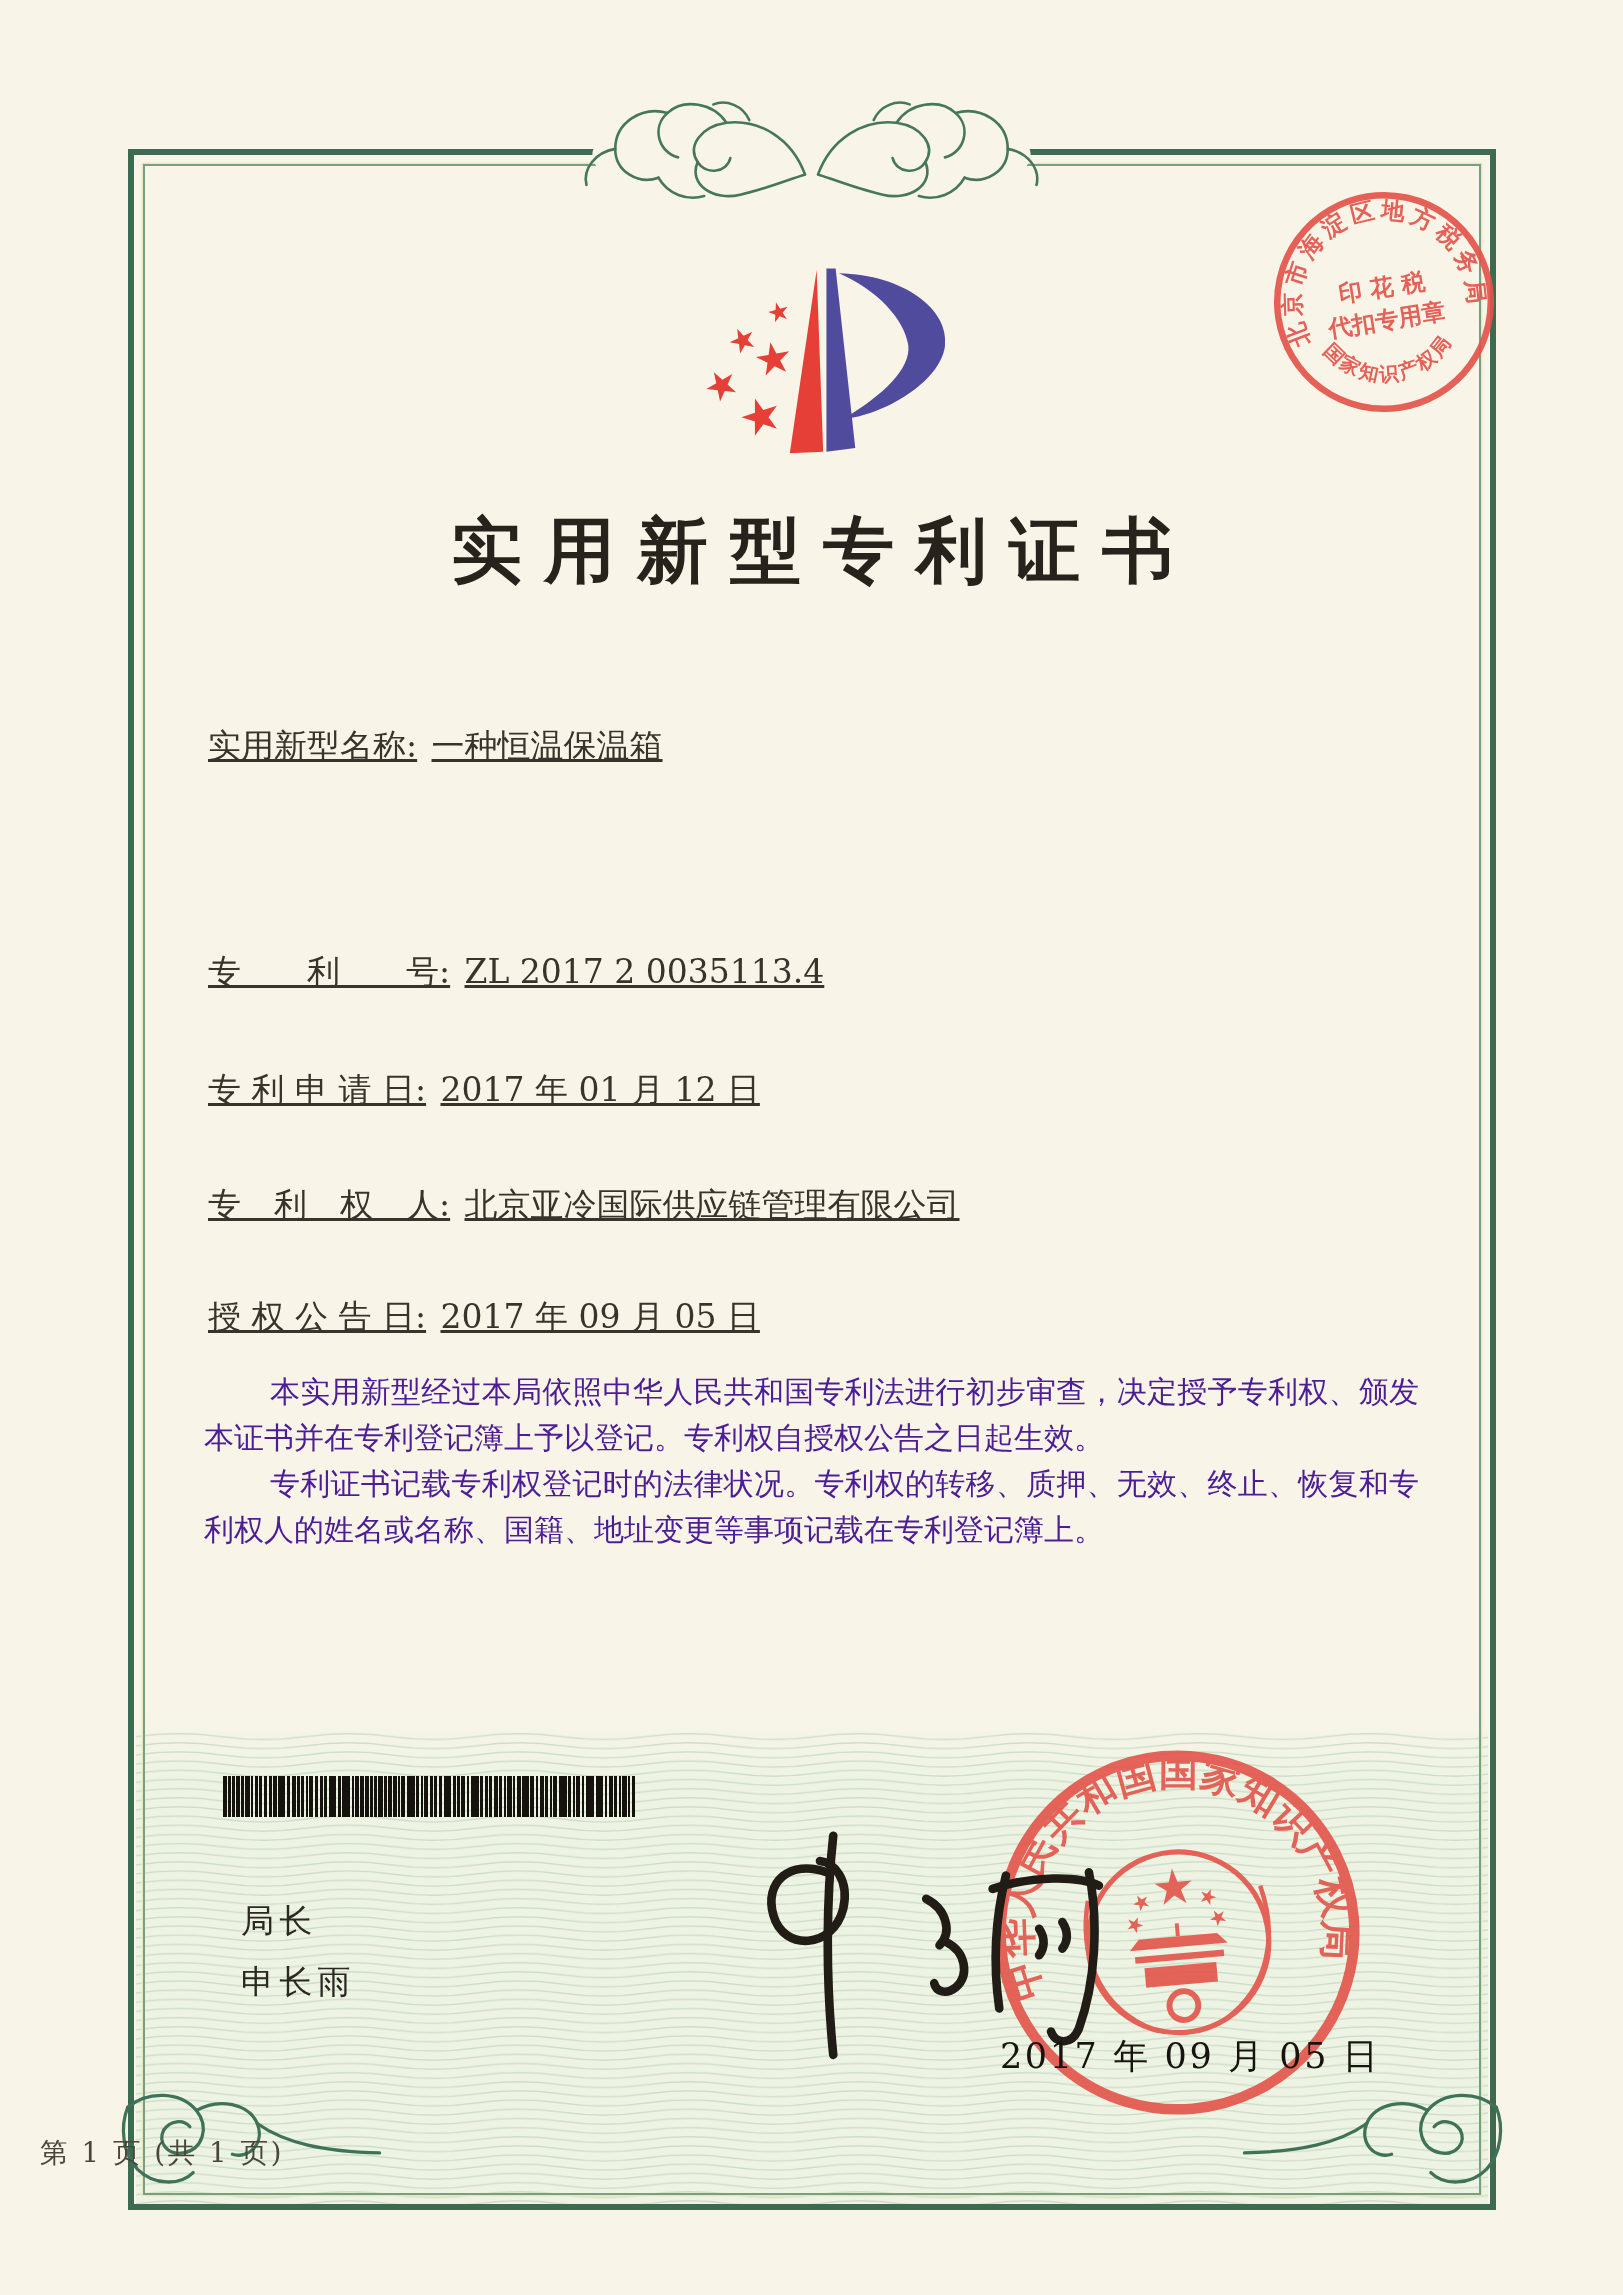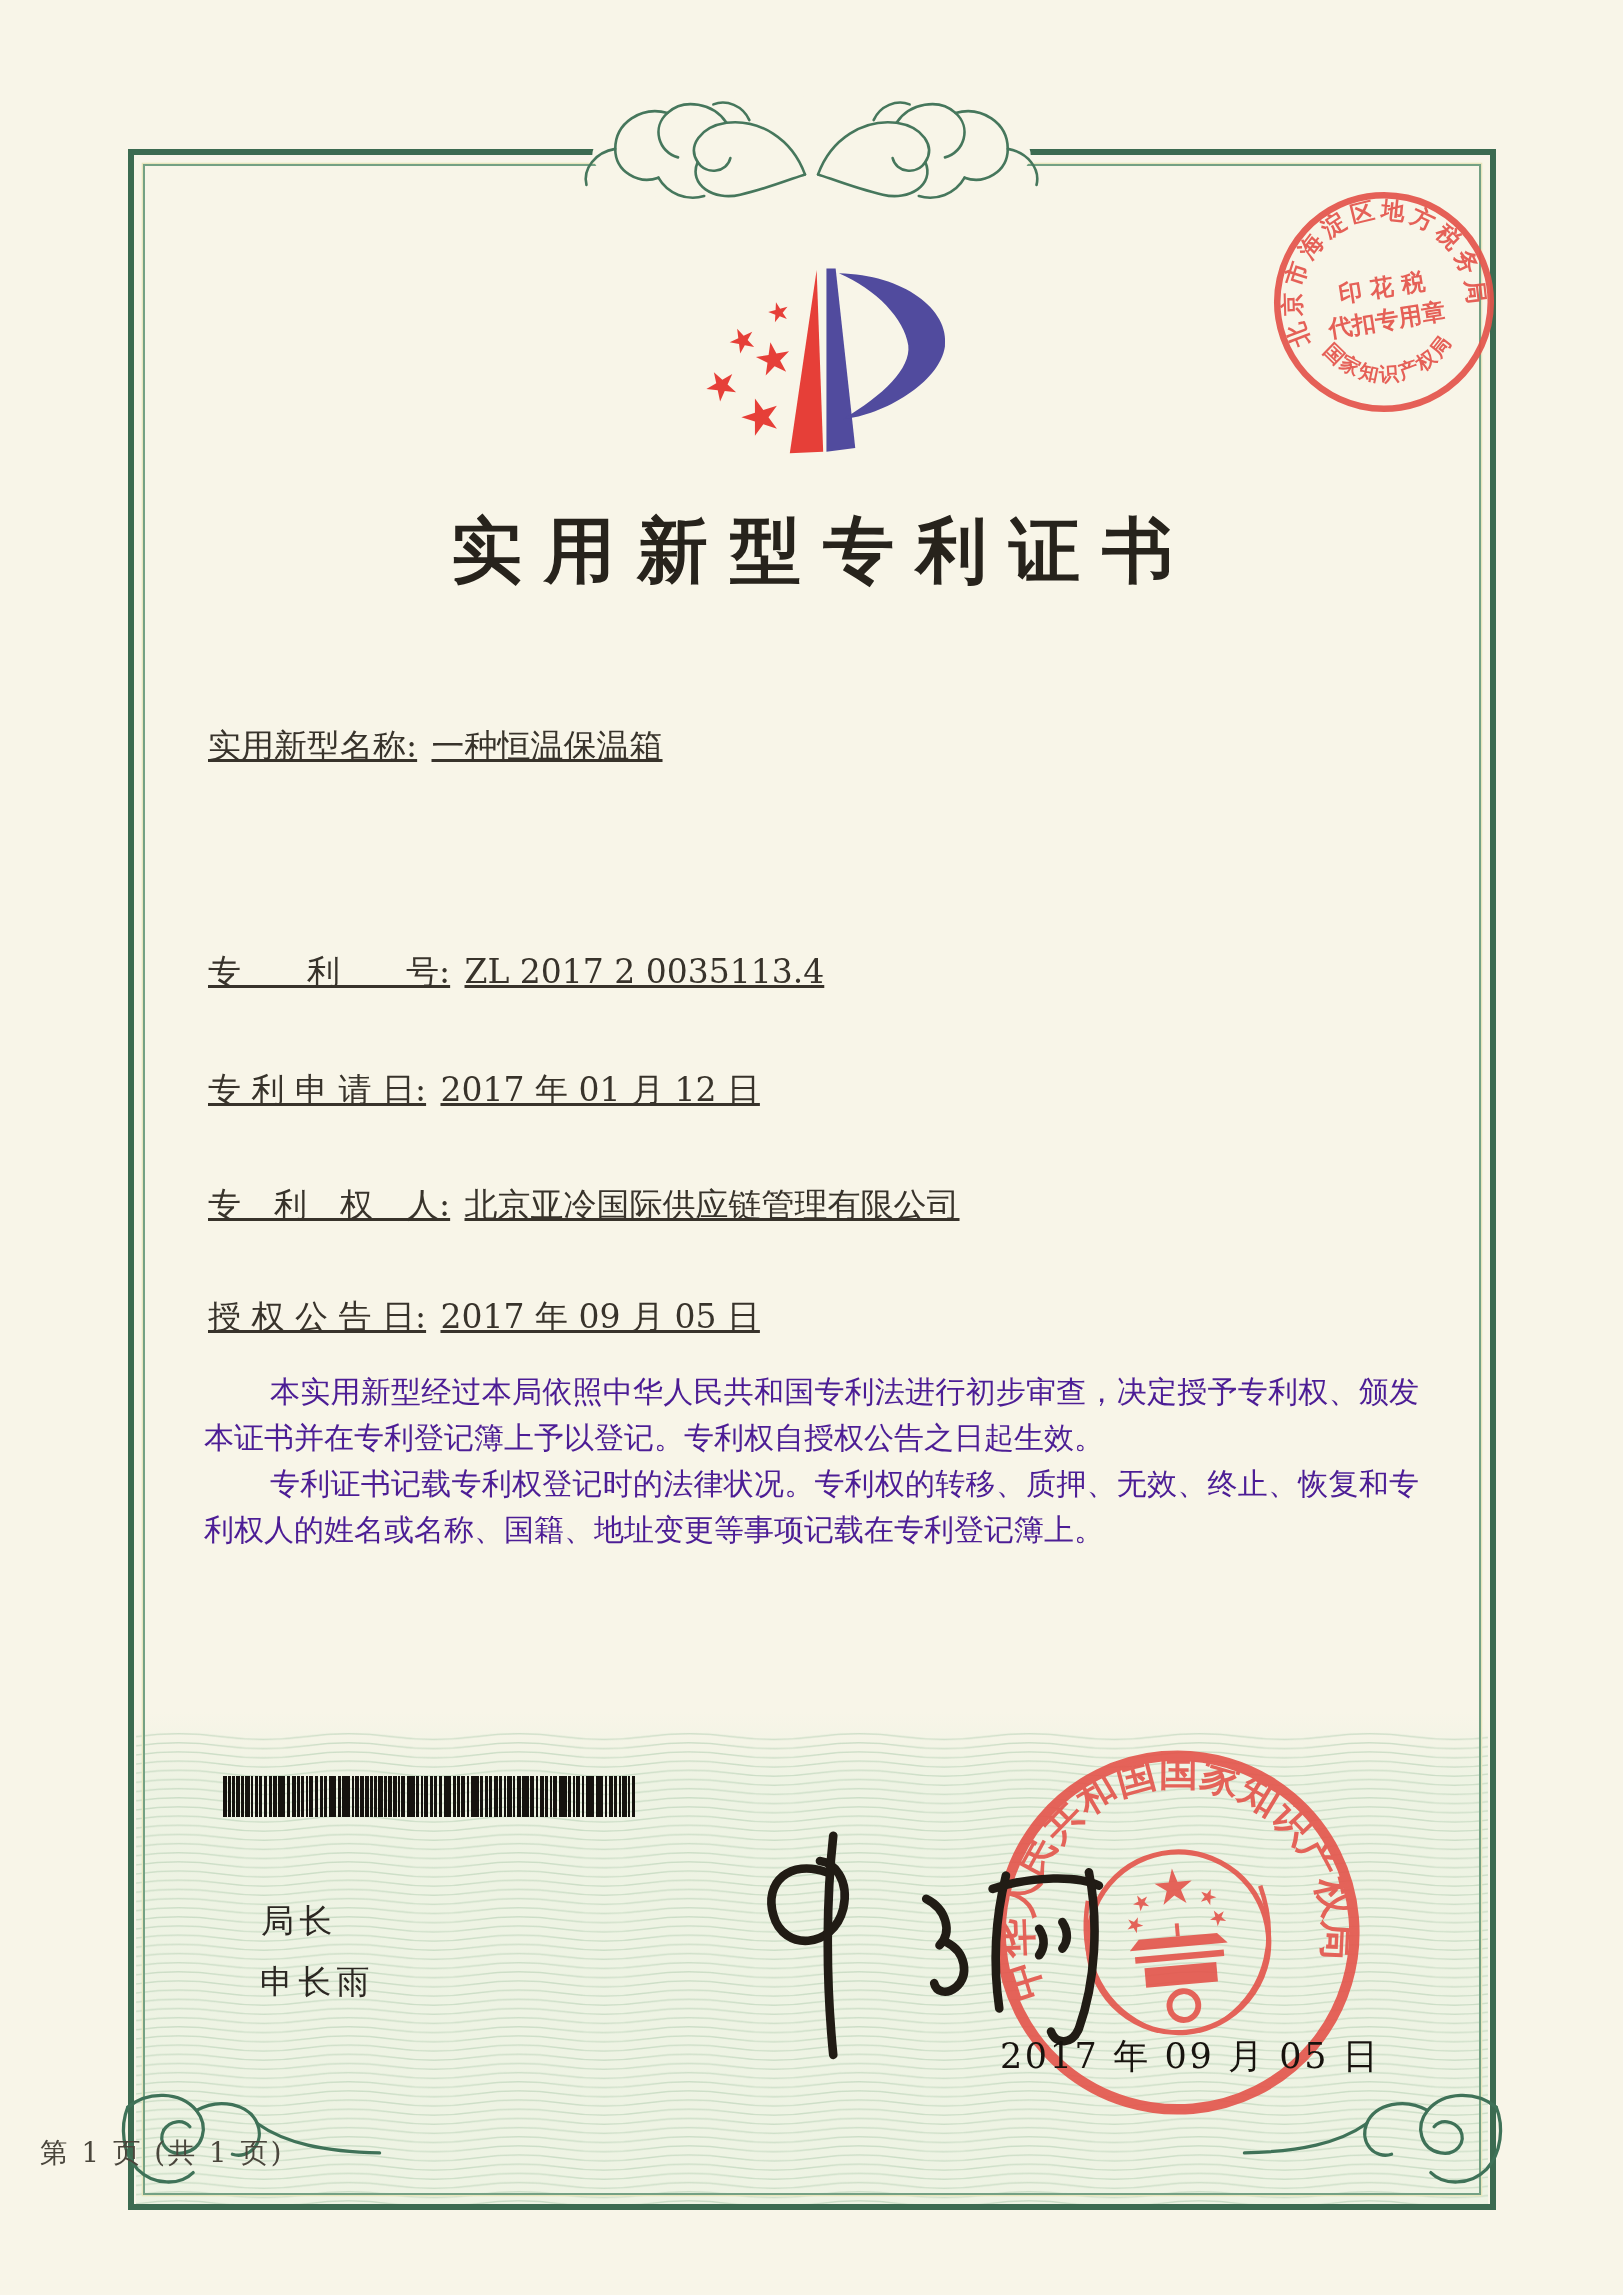--- a/index.html
+++ b/index.html
@@ -57,22 +57,22 @@
 
   .barcode{
     position:absolute;left:223px;top:1776px;width:414px;height:41px;z-index:4;
     background-image:
       repeating-linear-gradient(90deg,#15120e 0 2.6px,transparent 2.6px 4.6px),
       repeating-linear-gradient(90deg,#15120e 0 1.3px,transparent 1.3px 7.2px),
       repeating-linear-gradient(90deg,#15120e 0 0.7px,transparent 0.7px 3.3px);
   }
 
   .officer{position:absolute;left:241px;z-index:4;font-size:33px;color:#2b2722;letter-spacing:5.2px;}
-  .officer-title{top:1899px;margin-left:20px;}
-  .officer-name{top:1960px;margin-left:19px;}
+  .officer-title{top:1899px;}
+  .officer-name{top:1960px;}
 
   .signature{position:absolute;left:727px;top:1808px;width:425px;height:268px;z-index:6;}
 
   .tax-stamp{position:absolute;left:1253px;top:171px;width:262px;height:262px;z-index:5;
     opacity:.92;transform:rotate(-9deg);}
   .office-seal{position:absolute;left:981px;top:1736px;width:393px;height:393px;z-index:5;
     opacity:.9;transform:rotate(-5deg);}
   .seal-date{
     position:absolute;left:1000px;top:2033px;z-index:6;
     font-size:35px;color:#17130e;letter-spacing:2.6px;white-space:nowrap;

